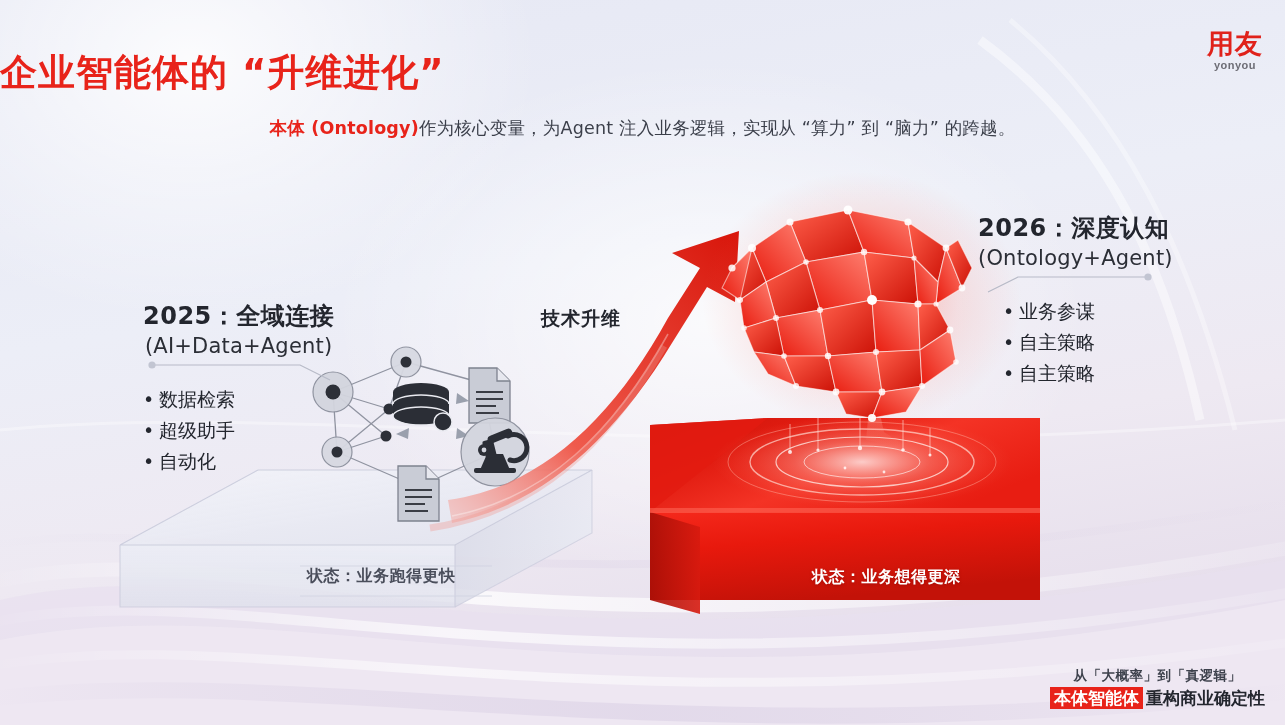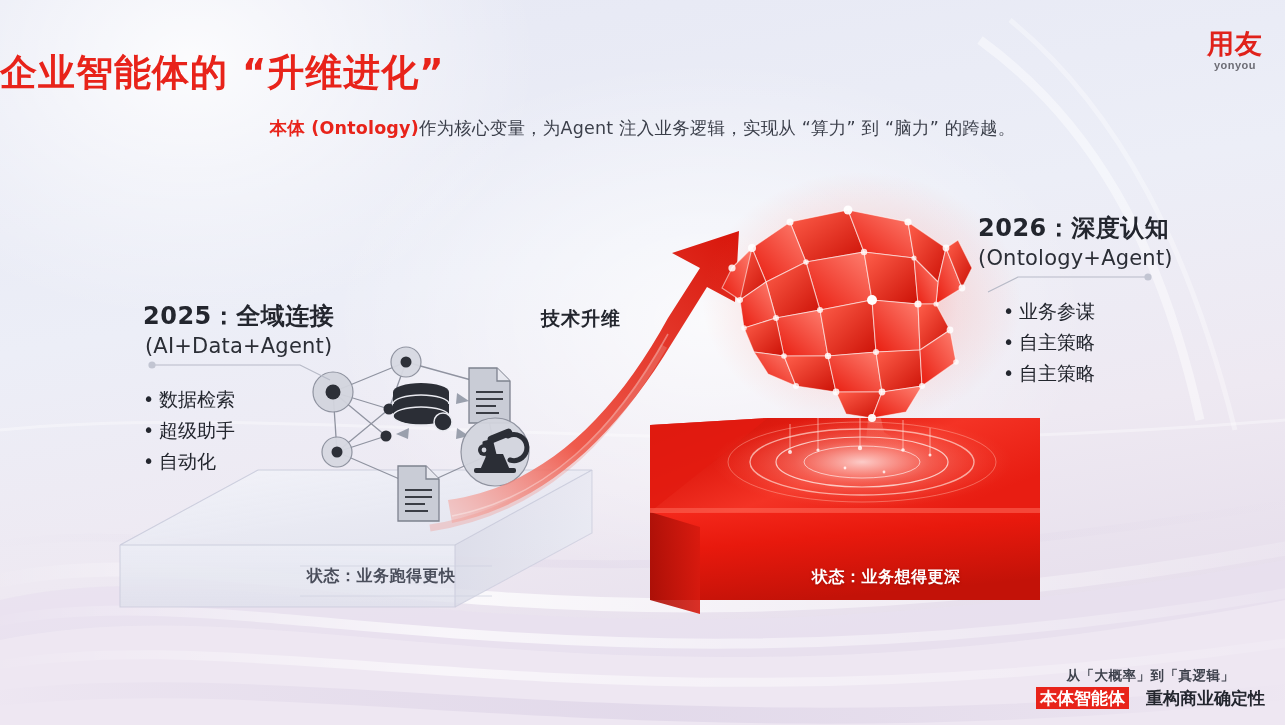--- a/index.html
+++ b/index.html
@@ -65,21 +65,21 @@
 
   
   .art{position:absolute;left:0;top:0;width:1285px;height:725px;pointer-events:none;}
 
   
   .footer{position:absolute;right:20px;bottom:16px;text-align:center;line-height:1.25;}
   .footer .l1{font-size:13.5px;font-weight:bold;color:#3d414c;letter-spacing:.5px;
     font-family:"DejaVu Sans","Liberation Sans",sans-serif;}
   .footer .l2{font-size:17px;font-weight:bold;color:#23262e;margin-top:4px;
     font-family:"DejaVu Sans","Liberation Sans",sans-serif;white-space:nowrap;}
-  .footer .badge{background:#e8231a;color:#fff;padding:1px 4px;margin-right:17px;}
+  .footer .badge{background:#e8231a;color:#fff;padding:1px 4px;margin-right:3px;}
 </style>
 </head>
 <body>
 
 <div id="slide">
 
   <div class="bg-waves">
     <svg viewBox="0 0 1285 725" preserveAspectRatio="none">
       <defs>
         <linearGradient id="bgGrad" x1="0" y1="0" x2="0.3" y2="1">

